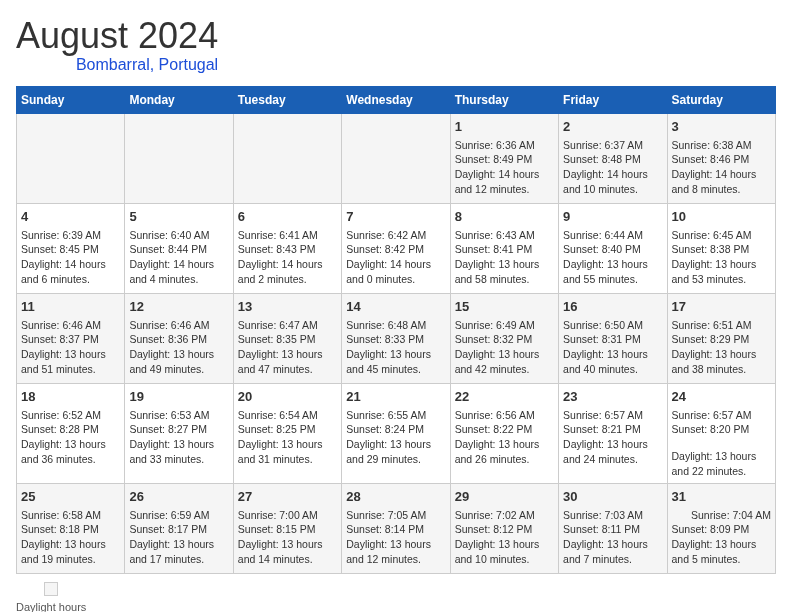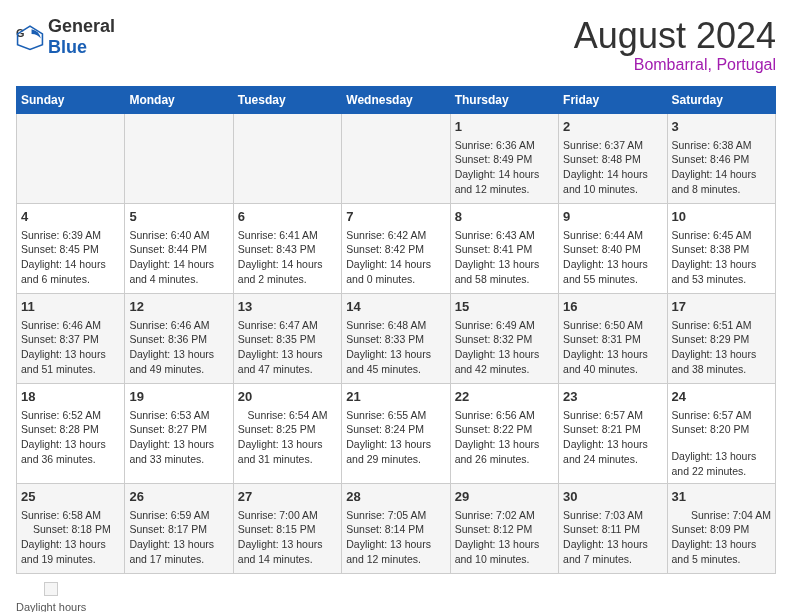--- a/index.html
+++ b/index.html
@@ -29,21 +29,21 @@
       text-align: right;
     }
     .main-title {
       font-size: 36px;
       font-weight: normal;
       color: #333;
       line-height: 1.1;
     }
     .subtitle {
       font-size: 16px;
-      color: #a21caf;
+      color: #1d4ed8;
     }
     table {
       width: 100%;
       border-collapse: collapse;
       font-size: 11px;
     }
     thead tr th {
       background-color: #1a5fb4;
       color: #fff;
       padding: 6px 4px;
@@ -94,31 +94,20 @@
     .legend-box {
       width: 14px;
       height: 14px;
       display: inline-block;
     }
   </style>
 </head>
 <body>
 
 <div class="header">
-  <div class="logo">
-    <svg class="logo-icon" viewBox="0 0 36 36" xmlns="http://www.w3.org/2000/svg">
-      <text x="0" y="18" font-size="14" font-weight="bold" fill="#333">G</text>
-      <polygon points="18,4 34,14 34,28 18,34 2,28 2,14" fill="none" stroke="#1a5fb4" stroke-width="2"></polygon>
-      <path d="M20,8 Q30,10 32,20 Q28,14 20,14 Z" fill="#1a5fb4"></path>
-    </svg>
-    <div>
-      <span style="font-size:18px;font-weight:bold;color:#333;">General</span><br>
-      <span style="font-size:18px;font-weight:bold;color:#1a5fb4;">Blue</span>
-    </div>
-  </div>
   <div class="title-block">
     <div class="main-title">August 2024</div>
     <div class="subtitle">Bombarral, Portugal</div>
   </div>
 </div>
 
 <table>
   <thead>
     <tr>
     <th>Sunday</th>
@@ -251,21 +240,21 @@
           <span style="display: block;">Daylight: 13 hours and 36 minutes.</span>
         </td>
         <td>
           <span class="day-number">19</span>
           <span style="display: block;">Sunrise: 6:53 AM</span>
           <span style="display: block;">Sunset: 8:27 PM</span>
           <span style="display: block;">Daylight: 13 hours and 33 minutes.</span>
         </td>
         <td>
           <span class="day-number">20</span>
-          <span style="display: block; text-align: center;">Sunrise: 6:54 AM</span>
+          <span style="display: block;">Sunrise: 6:54 AM</span>
           <span style="display: block;">Sunset: 8:25 PM</span>
           <span style="display: block;">Daylight: 13 hours and 31 minutes.</span>
         </td>
         <td>
           <span class="day-number">21</span>
           <span style="display: block;">Sunrise: 6:55 AM</span>
           <span style="display: block;">Sunset: 8:24 PM</span>
           <span style="display: block;">Daylight: 13 hours and 29 minutes.</span>
         </td>
         <td>
@@ -284,21 +273,21 @@
           <span class="day-number">24</span>
           <span style="display: block;">Sunrise: 6:57 AM</span>
           <span style="display: block;">Sunset: 8:20 PM</span>
           <span style="display: block; margin-top: 12px;">Daylight: 13 hours and 22 minutes.</span>
         </td>
       </tr>
       <tr>
         <td>
           <span class="day-number">25</span>
           <span style="display: block;">Sunrise: 6:58 AM</span>
-          <span style="display: block; margin-left: 12px;">Sunset: 8:18 PM</span>
+          <span style="display: block;">Sunset: 8:18 PM</span>
           <span style="display: block;">Daylight: 13 hours and 19 minutes.</span>
         </td>
         <td>
           <span class="day-number">26</span>
           <span style="display: block;">Sunrise: 6:59 AM</span>
           <span style="display: block;">Sunset: 8:17 PM</span>
           <span style="display: block;">Daylight: 13 hours and 17 minutes.</span>
         </td>
         <td>
           <span class="day-number">27</span>

